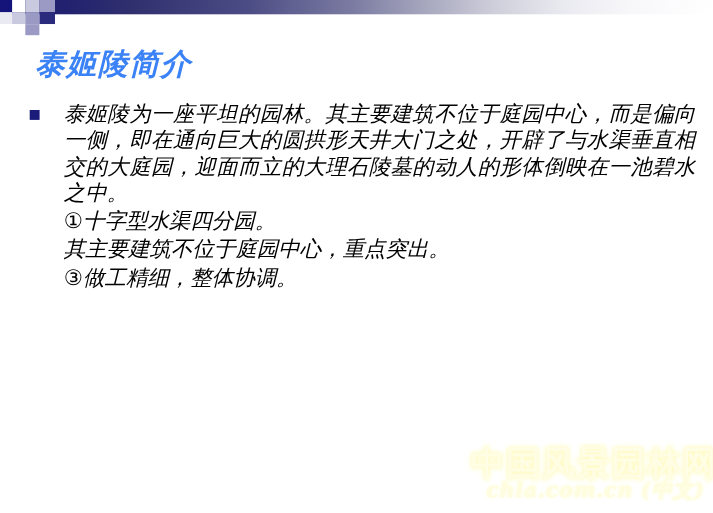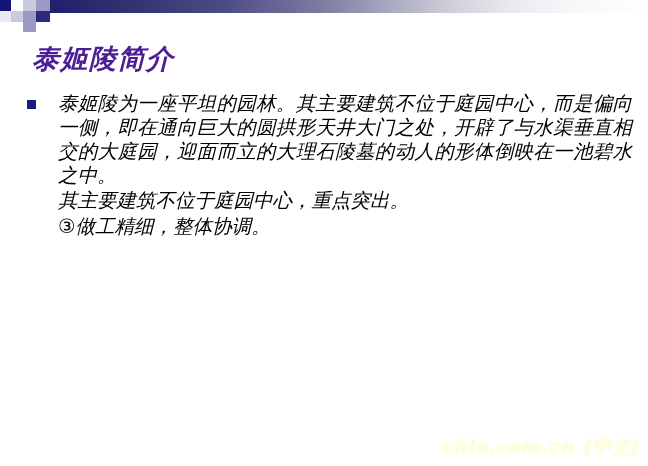--- a/index.html
+++ b/index.html
@@ -55,21 +55,21 @@
   
   #title {
     position: absolute;
     left: 32px;
     top: 43px;
     font-family: "DejaVu Sans", "Liberation Sans", sans-serif;
     font-size: 27px;
     line-height: 32px;
     font-weight: bold;
     font-style: italic;
-    color: #4c1d95;
+    color: #3b82f6;
     letter-spacing: 1.5px;
     white-space: nowrap;
   }
 
   
   #body-block {
     position: absolute;
     left: 22px;
     top: 92px;
     width: 610px;
@@ -166,23 +166,25 @@
     <div class="tile" style="left:36px; top:22px; width:14px; height:10px; background:#ffffff;"></div>
   </div>
 
   <div id="title">泰姬陵简介</div>
 
   <div id="body-block">
 
     <div class="bullet-row">
       <span class="bullet-mark"></span>
       <p class="para">泰姬陵为一座平坦的园林。其主要建筑不位于庭园中心，而是偏向一侧，即在通向巨大的圆拱形天井大门之处，开辟了与水渠垂直相交的大庭园，迎面而立的大理石陵墓的动人的形体倒映在一池碧水之中。</p>
+      <p class="numline">①十字型水渠四分园。</p>
       <p class="numline">其主要建筑不位于庭园中心，重点突出。</p>
       <p class="numline">③做工精细，整体协调。</p>
     </div>
 
   </div>
 
   <div id="watermark">
+    <div id="wm-main">中国风景园林网</div>
     <div id="wm-sub">chla.com.cn (中文)</div>
   </div>
 
 </div>
 
 </body></html>

